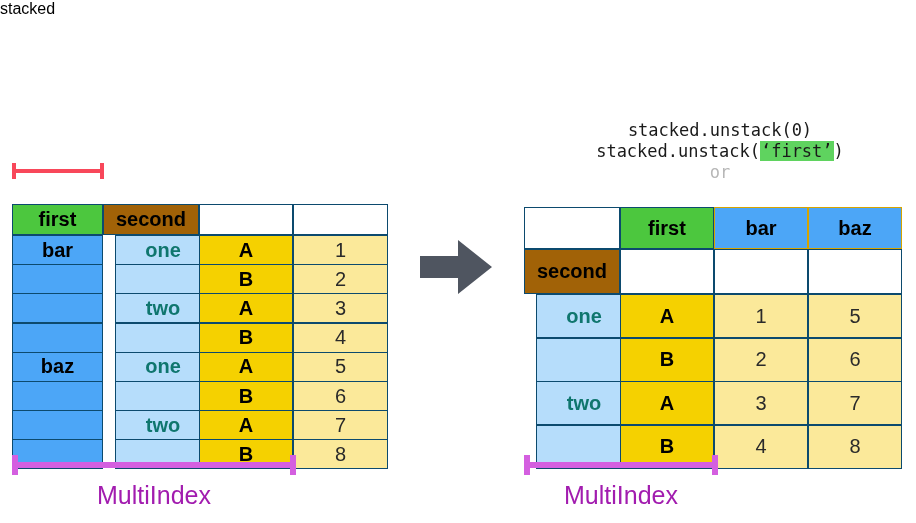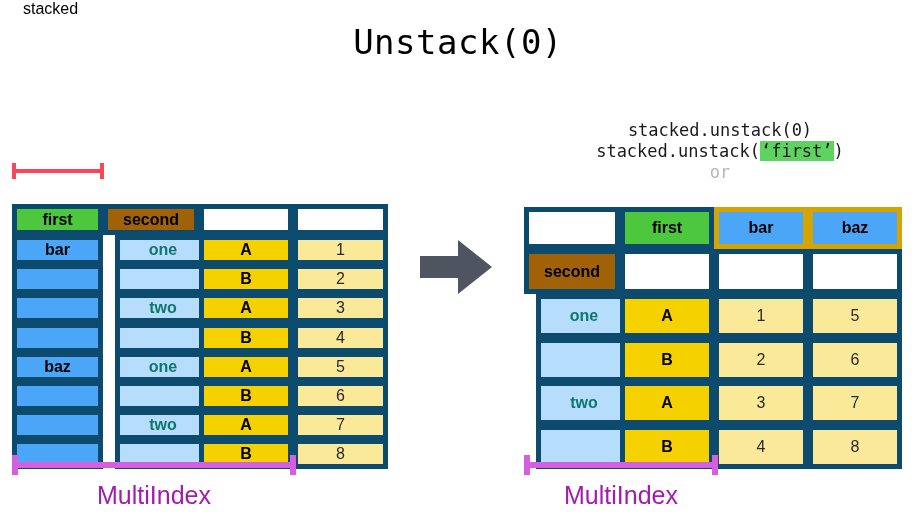--- a/index.html
+++ b/index.html
@@ -11,39 +11,39 @@
   }
   #stage { position: relative; width: 916px; height: 523px; }
 
   
   #title {
     position: absolute; left: 0; top: 22px; width: 916px;
     text-align: center;
     font-family: "DejaVu Sans Mono", monospace;
     font-size: 34px; color: #000; letter-spacing: 0.5px;
   }
-  #caption-left { left: 60px; top: 130px; width: 280px; padding-left: 23px; }
+  #caption-left { left: 60px; top: 130px; width: 280px; }
 
   #caption-right-wrap {
     position: absolute; left: 524px; top: 120px; width: 392px;
     text-align: center;
     font-family: "DejaVu Sans Mono", monospace;
     font-size: 17px; color: #1a1a1a; line-height: 21px;
   }
   #caption-right-wrap .line { white-space: pre; }
   #caption-or { color: #b7b7b7; }
   .hl-green { background: #5fd35f; padding: 0 1px; }
 
   
   .tbl { position: absolute; }
   .cell {
     position: absolute;
     display: flex; align-items: center; justify-content: center;
-    border: 5px solid #0c4a6e;
-    font-size: 16px;
+    border: 1px solid #0c4a6e;
+    font-size: 20px;
     overflow: hidden;
     white-space: nowrap;
     text-align: right;
   }
   .c-white   { background: #ffffff; }
   .c-green   { background: #4cc73e; color:#000; font-weight: bold; }
   .c-lgreen  { background: #a16207; color:#000; font-weight: bold; }
   .c-blue    { background: #4ca6f7; color:#000; font-weight: bold; }
   .c-lblue   { background: #b6ddfb; color:#0f766e; font-weight: bold; margin-left: 12px; }
   .c-gold    { background: #f5d100; color:#000; font-weight: bold; }
@@ -89,21 +89,20 @@
     font-size: 25px;
     text-align: center;
     white-space: nowrap;
   }
 </style>
 </head>
 <body>
 
 <div id="stage">
 
-  <div id="title">Unstack(0)</div>
 
   <div id="caption-left">stacked</div>
 
   <div class="bracket-red" style="left:12px; top:163px; width:92px; height:16px;">
     <div class="cap l"></div>
     <div class="bar"></div>
     <div class="cap r"></div>
   </div>
 
   <div class="tbl" id="left-table">

